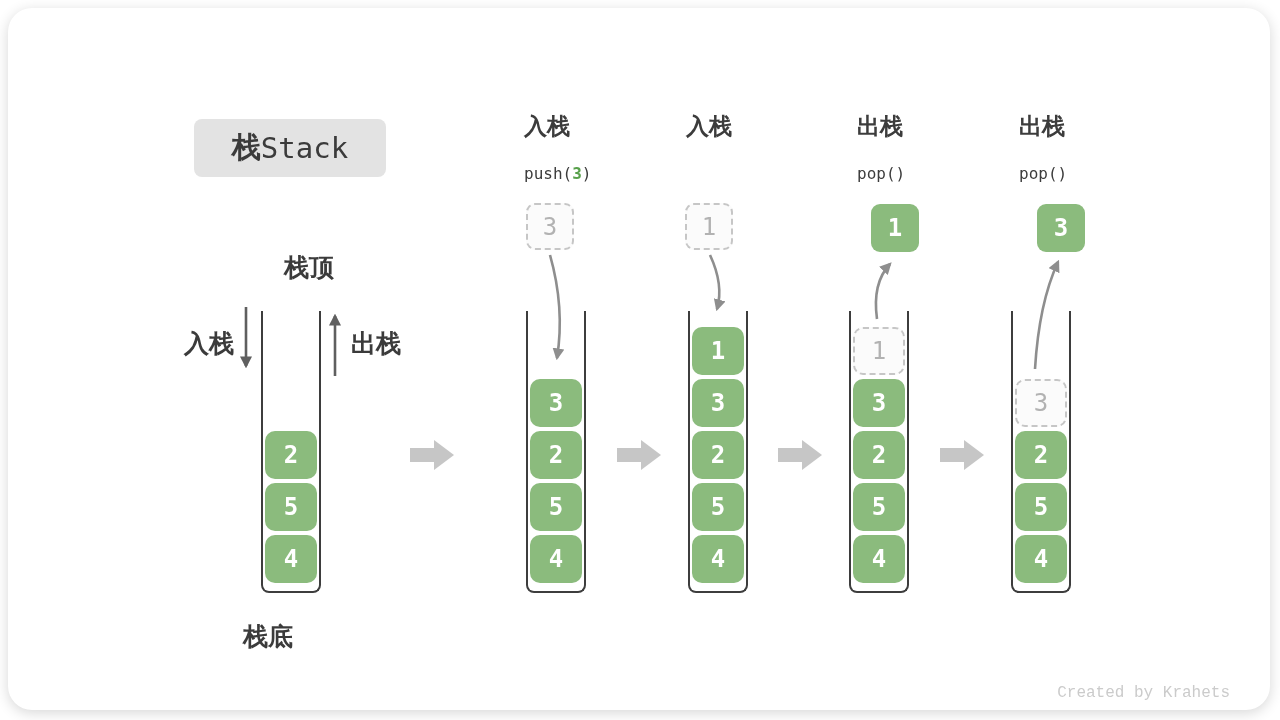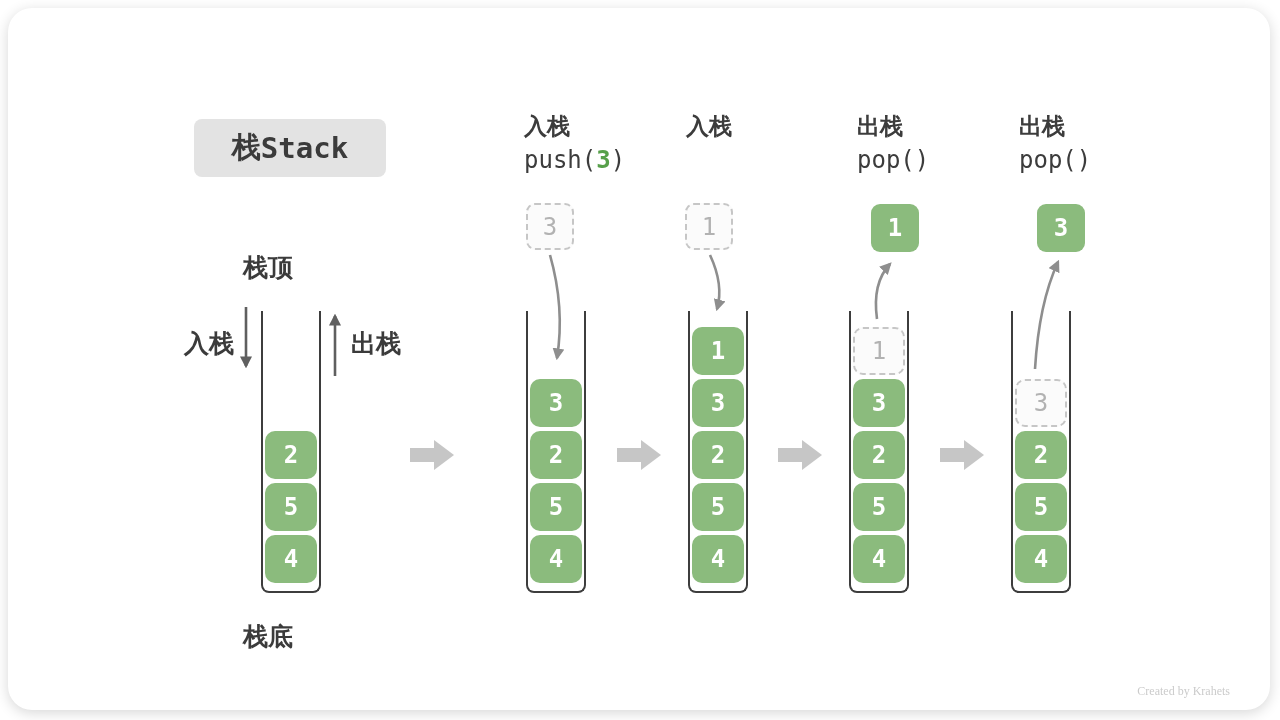--- a/index.html
+++ b/index.html
@@ -31,46 +31,46 @@
     background: #e3e3e3;
     border-radius: 8px;
     display: flex; align-items: center; justify-content: center;
     color: #3b3b3b;
   }
   .title-box .zh {
     font-size: 29px; font-weight: 700;
     font-family: "Liberation Sans", sans-serif;
   }
   .title-box .en {
-    font-size: 29px; font-weight: 700;
+    font-size: 29px; font-weight: 400;
     font-family: "DejaVu Sans Mono", monospace;
     margin-left: 0;
   }
 
   
   .cjk-label {
     color: #3b3b3b;
     font-weight: 700;
     font-size: 25px;
     white-space: nowrap;
   }
-  .lbl-stack-top    { left: 235px; top: 243px; width: 110px; }
+  .lbl-stack-top    { left: 246px; top: 243px; width: 110px; text-align: center; }
   .lbl-stack-bottom { left: 235px; top: 612px; width: 110px; text-align: left; }
   .lbl-push-side    { left: 176px; top: 319px; width: 58px; }
   .lbl-pop-side     { left: 343px; top: 319px; width: 58px; }
 
   
   .op-header { top: 104px; width: 160px; color: #3c3c3c; }
   .op-header .op-zh {
     font-size: 23px; font-weight: 600; line-height: 28px;
   }
   .op-header .op-code {
-    margin-top: 5px;
-    font-family: "DejaVu Sans Mono", monospace;
-    font-size: 24px; line-height: 30px;
+    margin-top: 19px;
+    font-family: "DejaVu Sans Mono", monospace;
+    font-size: 16px; line-height: 30px;
     white-space: pre;
   }
   .op-header .op-code .arg { color: #57a04a; font-weight: 700; }
 
   
   .stack-box {
     top: 303px;
     width: 56px; height: 280px;
     border-left: 2px solid #3d3d3d;
     border-right: 2px solid #3d3d3d;
@@ -137,22 +137,22 @@
   .f5 { left: 1029px; }
 
   .arrows-overlay {
     left: 0; top: 0;
     width: 1280px; height: 720px;
     pointer-events: none;
   }
 
   .credit {
     right: 40px; top: 676px;
-    font-family: Liberation Serif, serif;
-    font-size: 12px;
+    font-family: Liberation Mono, monospace;
+    font-size: 16px;
     color: #cbcbcb;
     text-align: left;
   }
 </style>
 </head>
 <body>
 
 <div class="stage">
   <div class="card">
 

